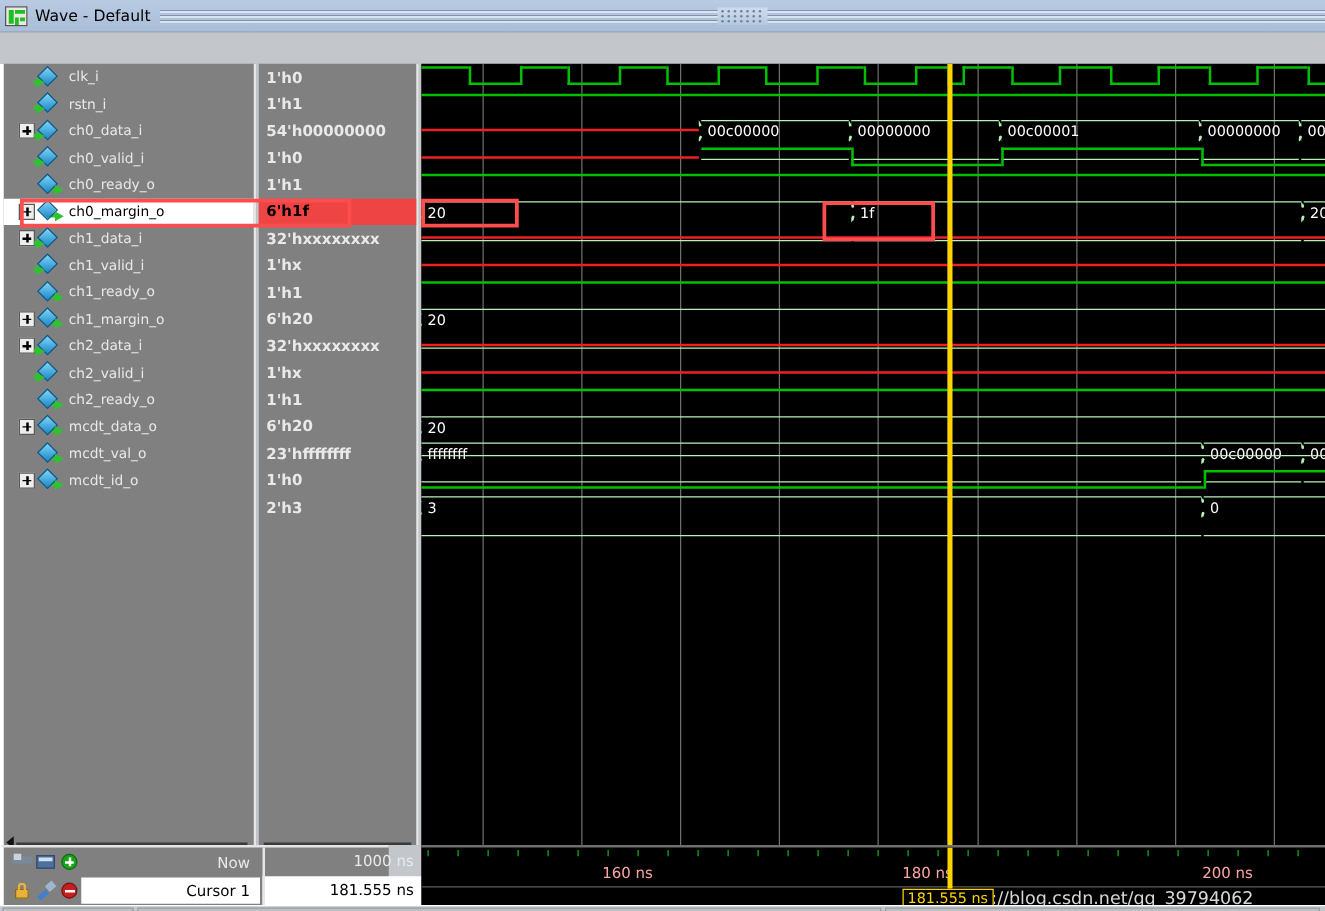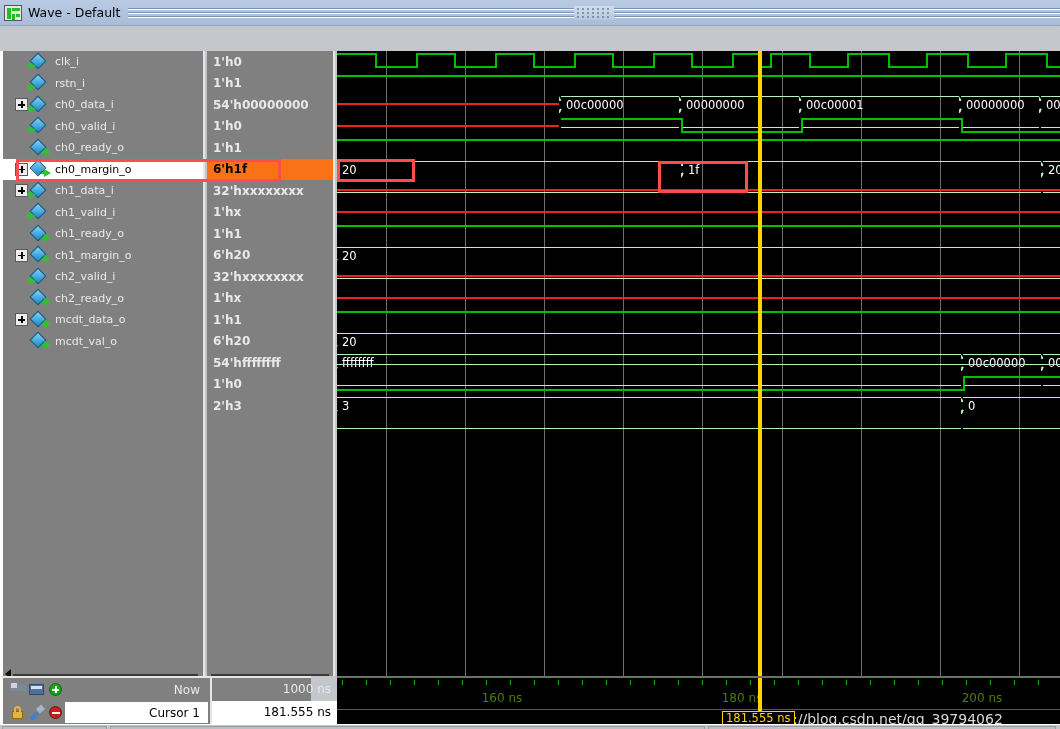--- a/index.html
+++ b/index.html
@@ -141,21 +141,21 @@
     position: absolute; bottom: 3px; width: 7px; height: 3px; background: #2fc22f;
   }
   .sigicon.inp .arrtail { left: -2px; }
   .sigicon.out .arrtail { right: 5px; }
   .sname { font-size: 11px; color: #e9e9e9; }
   .srow.sel .sname { color: #000; }
   .vrow {
     height: 21.5px; display: flex; align-items: center;
     padding-left: 6px; font-size: 12px; color: #e9e9e9; white-space: nowrap; font-weight: bold;
   }
-  .vrow.sel { background: #f97316; color: #000; }
+  .vrow.sel { background: #ef4444; color: #000; }
 
   .hsb {
     position: absolute; left: 10px; bottom: 0; height: 2px; background: #3a3a3a;
   }
   .leftpanel .hsb { width: 185px; }
   .valpanel .hsb { left: 4px; width: 118px; }
   .hsb-thumb {
     position: absolute; left: -8px; top: -5px;
     width: 0; height: 0;
     border-top: 5px solid transparent; border-bottom: 5px solid transparent;
@@ -258,21 +258,21 @@
   .strow.r2 .stvalue { background: #fff; color: #000; }
 
   
   .ruler {
     position: absolute; left: 337px; top: 676px; width: 723px; height: 48px;
     background: #000; border-top: 2px solid #6e6e6e; overflow: hidden;
   }
   .tick { position: absolute; top: 2px; width: 1px; background: #14b014; }
   .tick.min { height: 5px; }
   .rlabel {
-    position: absolute; top: 13px; font-size: 12px; color: #4d7c0f;
+    position: absolute; top: 13px; font-size: 12px; color: #fca5a5;
     transform: translateX(-50%); white-space: nowrap;
   }
   .ruler-sep { position: absolute; left: 0; right: 0; top: 31px; height: 1px; background: #5a5a5a; }
   .cursorbadge {
     position: absolute; top: 33px; height: 15px;
     background: #000; border: 1px solid #ffd400;
     color: #ffd400; font-size: 11.5px; line-height: 13px;
     padding: 0 3px; white-space: nowrap; z-index: 20;
   }
   .ruler-cursor { position: absolute; top: 0; height: 33px; width: 4px; background: #ffd400; }
@@ -431,20 +431,30 @@
           <div class="plusbox"></div>
           <div class="sigicon out">
             <div class="arrtail"></div>
             <div class="dia"></div>
             <div class="arr"></div>
           </div>
           <span class="sname">ch1_margin_o</span>
         </div>
         <div class="srow">
           <div class="indent"></div>
+          <div class="plusbox"></div>
+          <div class="sigicon inp">
+            <div class="arrtail"></div>
+            <div class="dia"></div>
+            <div class="arr"></div>
+          </div>
+          <span class="sname">ch2_data_i</span>
+        </div>
+        <div class="srow">
+          <div class="indent"></div>
           <div class="plusbox hidden"></div>
           <div class="sigicon inp">
             <div class="arrtail"></div>
             <div class="dia"></div>
             <div class="arr"></div>
           </div>
           <span class="sname">ch2_valid_i</span>
         </div>
         <div class="srow">
           <div class="indent"></div>
@@ -468,20 +478,30 @@
         </div>
         <div class="srow">
           <div class="indent"></div>
           <div class="plusbox hidden"></div>
           <div class="sigicon out">
             <div class="arrtail"></div>
             <div class="dia"></div>
             <div class="arr"></div>
           </div>
           <span class="sname">mcdt_val_o</span>
+        </div>
+        <div class="srow">
+          <div class="indent"></div>
+          <div class="plusbox"></div>
+          <div class="sigicon out">
+            <div class="arrtail"></div>
+            <div class="dia"></div>
+            <div class="arr"></div>
+          </div>
+          <span class="sname">mcdt_id_o</span>
         </div>
       </div>
     <div class="hsb">
       <div class="hsb-thumb"></div>
     </div>
   </div>
 
   <div class="valpanel">
     <div class="rowlist" id="value-rows">
         <div class="vrow">1'h0</div>
@@ -491,21 +511,21 @@
         <div class="vrow">1'h1</div>
         <div class="vrow sel">6'h1f</div>
         <div class="vrow">32'hxxxxxxxx</div>
         <div class="vrow">1'hx</div>
         <div class="vrow">1'h1</div>
         <div class="vrow">6'h20</div>
         <div class="vrow">32'hxxxxxxxx</div>
         <div class="vrow">1'hx</div>
         <div class="vrow">1'h1</div>
         <div class="vrow">6'h20</div>
-        <div class="vrow">54'hffffffff</div>
+        <div class="vrow">23'hffffffff</div>
         <div class="vrow">1'h0</div>
         <div class="vrow">2'h3</div>
       </div>
     <div class="hsb"></div>
   </div>
 
   <div class="wavepanel">
     <div id="grid-lines">
         <div class="vgrid" style="left: 49px;"></div>
         <div class="vgrid" style="left: 128px;"></div>

